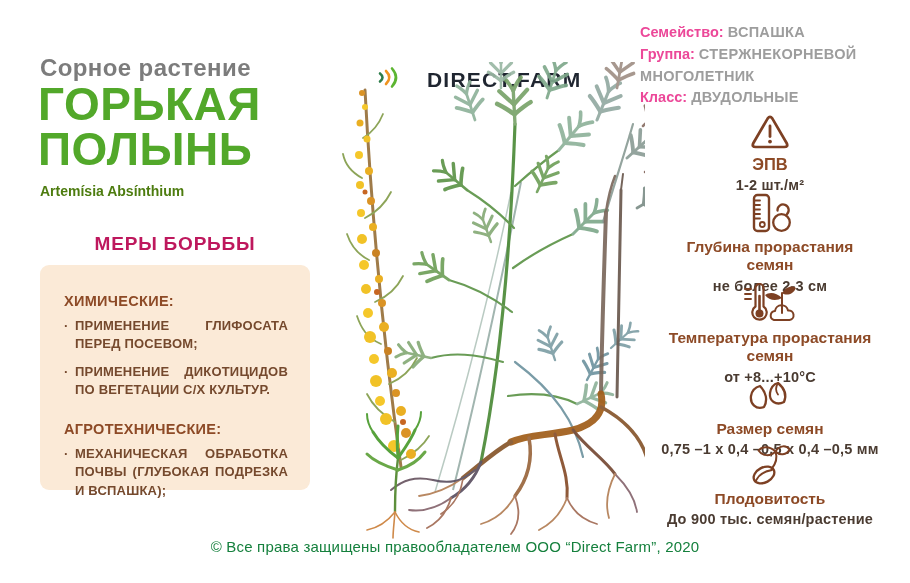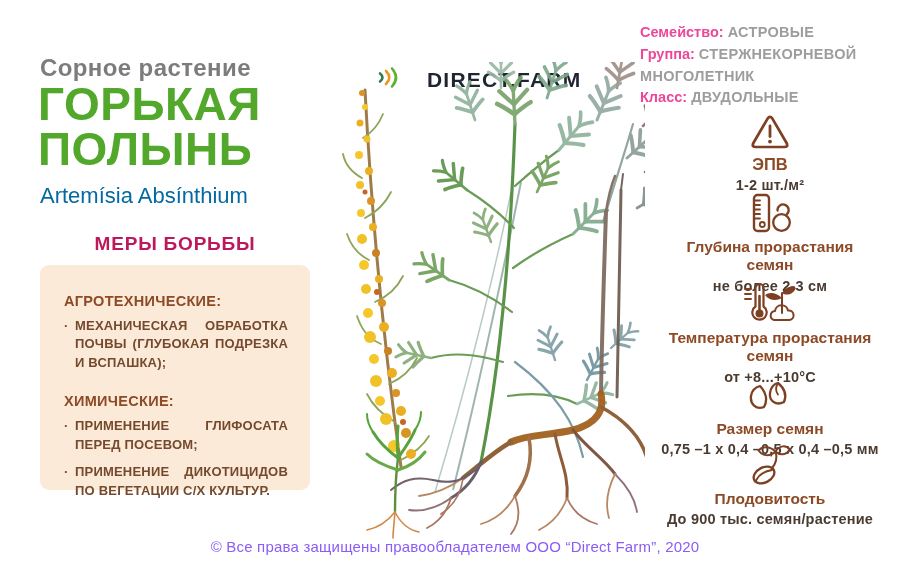--- a/index.html
+++ b/index.html
@@ -1,21 +1,21 @@
 <!DOCTYPE html>
 <html><head>
 <meta charset="utf-8">
 <style>
   html,body{margin:0;padding:0;background:#fff;}
   #page{position:relative;width:910px;height:583px;background:#ffffff;overflow:hidden;
         font-family:"Liberation Sans",sans-serif;}
   
   .kicker{position:absolute;left:40px;top:54px;font-size:24px;font-weight:bold;color:#7c7c7c;letter-spacing:.4px;}
   .title{position:absolute;left:38px;top:82px;font-size:46px;line-height:.98;font-weight:bold;color:#52a82a;letter-spacing:.5px;}
-  .latin{position:absolute;left:40px;top:183px;font-size:22px;font-weight:normal;color:#0369a1;}
+  .latin{position:absolute;left:40px;top:183px;font-size:14px;font-weight:bold;color:#4d7c0f;}
   .measures-title{position:absolute;left:40px;top:233px;width:270px;text-align:center;
         font-size:19px;font-weight:bold;color:#be185d;letter-spacing:.8px;}
   .mbox{position:absolute;left:40px;top:265px;width:270px;height:225px;background:#fbead7;border-radius:9px;
         box-sizing:border-box;padding:28px 22px 0 24px;}
   .sec + .sec{margin-top:21px;}
   .sec-h{font-size:14.5px;font-weight:bold;color:#8d4a26;letter-spacing:.3px;margin-bottom:8px;}
   .mbox ul{list-style:none;margin:0;padding:0;}
   .mbox li{position:relative;padding-left:11px;margin-bottom:9px;font-size:13px;line-height:1.42;
         color:#75492d;text-align:justify;font-weight:bold;letter-spacing:.2px;}
   .mbox li::before{content:"\00b7";position:absolute;left:0;top:0;font-weight:bold;}
@@ -27,70 +27,70 @@
   .classif .lbl{font-weight:bold;color:#ec4899;}
   .classif .val{color:#9d9d9d;font-weight:bold;letter-spacing:.3px;}
   
   .fact{position:absolute;left:625px;width:290px;text-align:center;}
   .fact .ic{height:40px;display:flex;align-items:flex-end;justify-content:center;margin-bottom:4px;}
   .fact .label{font-size:15.5px;font-weight:bold;color:#8d4a26;line-height:1.18;white-space:pre-line;margin:0 auto 3px;}
   .fact .value{font-size:14.5px;font-weight:bold;color:#4a3b31;letter-spacing:.2px;}
   .f1{top:111px;} .f2{top:194px;} .f3{top:285px;} .f4{top:376px;} .f5{top:446px;}
   .f1 .label{font-size:16.5px;}
   
-  .footer{position:absolute;left:0;top:538px;width:100%;text-align:center;font-size:15px;color:#8b5cf6;letter-spacing:.2px;}
+  .footer{position:absolute;left:0;top:538px;width:100%;text-align:center;font-size:15px;color:#15803d;letter-spacing:.2px;}
   
   .plant{position:absolute;left:315px;top:62px;}
 </style>
 </head>
 <body>
 
 <div id="page">
 
   <div class="kicker">Сорное растение</div>
   <div class="title">
     <div>ГОРЬКАЯ</div>
     <div>ПОЛЫНЬ</div>
   </div>
   <div class="latin">Artemísia Absínthium</div>
   <div class="measures-title">МЕРЫ БОРЬБЫ</div>
 
   <div class="mbox">
-    <div class="sec">
-      <div class="sec-h">АГРОТЕХНИЧЕСКИЕ:</div>
-      <ul>
-        <li>МЕХАНИЧЕСКАЯ ОБРАБОТКА ПОЧВЫ (ГЛУБОКАЯ ПОДРЕЗКА И ВСПАШКА);</li>
-      </ul>
-    </div>
     <div class="sec">
       <div class="sec-h">ХИМИЧЕСКИЕ:</div>
       <ul>
         <li>ПРИМЕНЕНИЕ ГЛИФОСАТА ПЕРЕД ПОСЕВОМ;</li>
         <li>ПРИМЕНЕНИЕ ДИКОТИЦИДОВ ПО ВЕГЕТАЦИИ С/Х КУЛЬТУР.</li>
+      </ul>
+    </div>
+    <div class="sec">
+      <div class="sec-h">АГРОТЕХНИЧЕСКИЕ:</div>
+      <ul>
+        <li>МЕХАНИЧЕСКАЯ ОБРАБОТКА ПОЧВЫ (ГЛУБОКАЯ ПОДРЕЗКА И ВСПАШКА);</li>
       </ul>
     </div>
   </div>
 
   <div class="logo">
     <span>
       <svg width="26" height="27" viewBox="0 0 26 27">
         <g fill="none" stroke-linecap="round" stroke-linejoin="round">
           <path d="M4,9.5 Q9,13.5 4,17.5" stroke="#2d7d4a" stroke-width="2.6"></path>
           <path d="M10,7 Q16.5,13.5 10,20" stroke="#ef9420" stroke-width="2.6"></path>
           <path d="M16,4.5 Q24,13.5 16,22.5" stroke="#5cb531" stroke-width="2.6"></path>
         </g>
       </svg>
     </span>
     <span class="logo-text">DIRECT.FARM</span>
   </div>
 
   <div class="classif">
     <div>
       <span class="lbl">Семейство:</span>
-      <span class="val">АСТРОВЫЕ</span>
+      <span class="val">ВСПАШКА</span>
     </div>
     <div>
       <span class="lbl">Группа:</span>
       <span class="val">СТЕРЖНЕКОРНЕВОЙ МНОГОЛЕТНИК</span>
     </div>
     <div>
       <span class="lbl">Класс:</span>
       <span class="val">ДВУДОЛЬНЫЕ</span>
     </div>
   </div>

